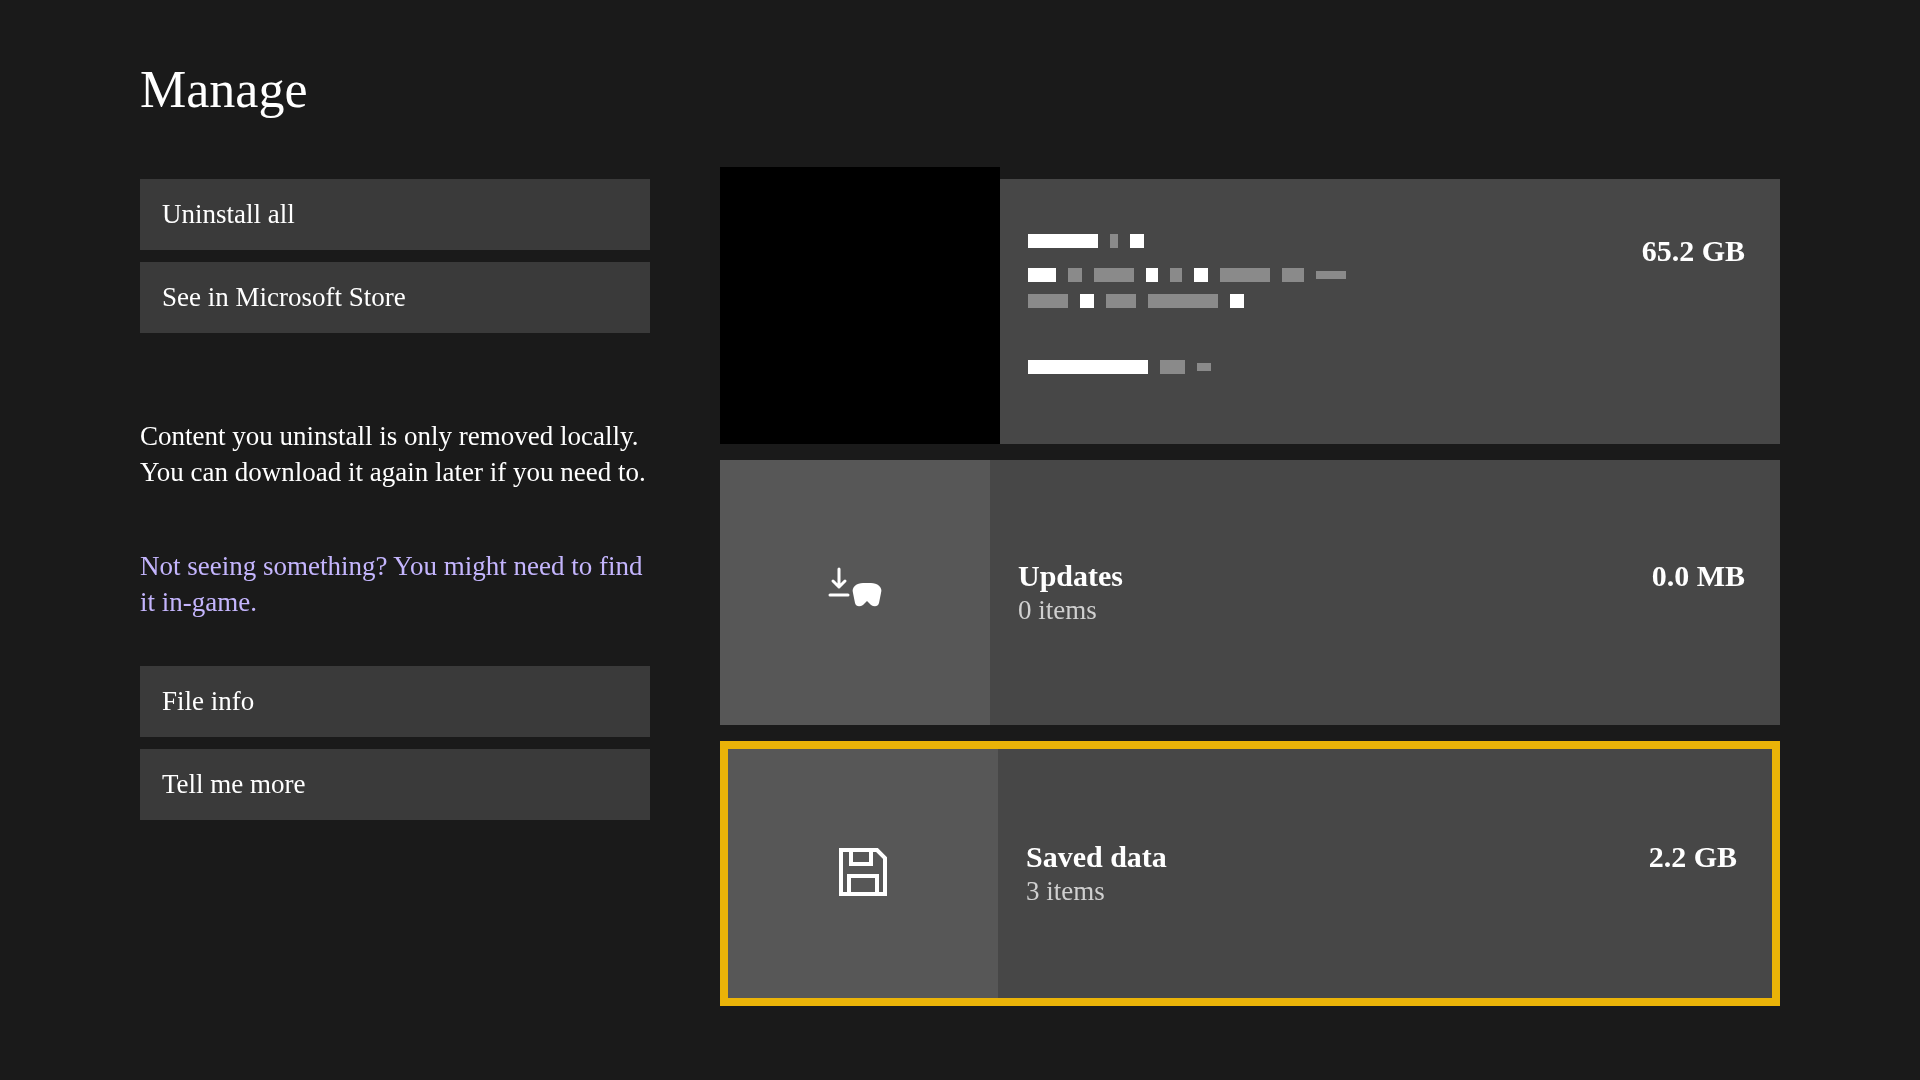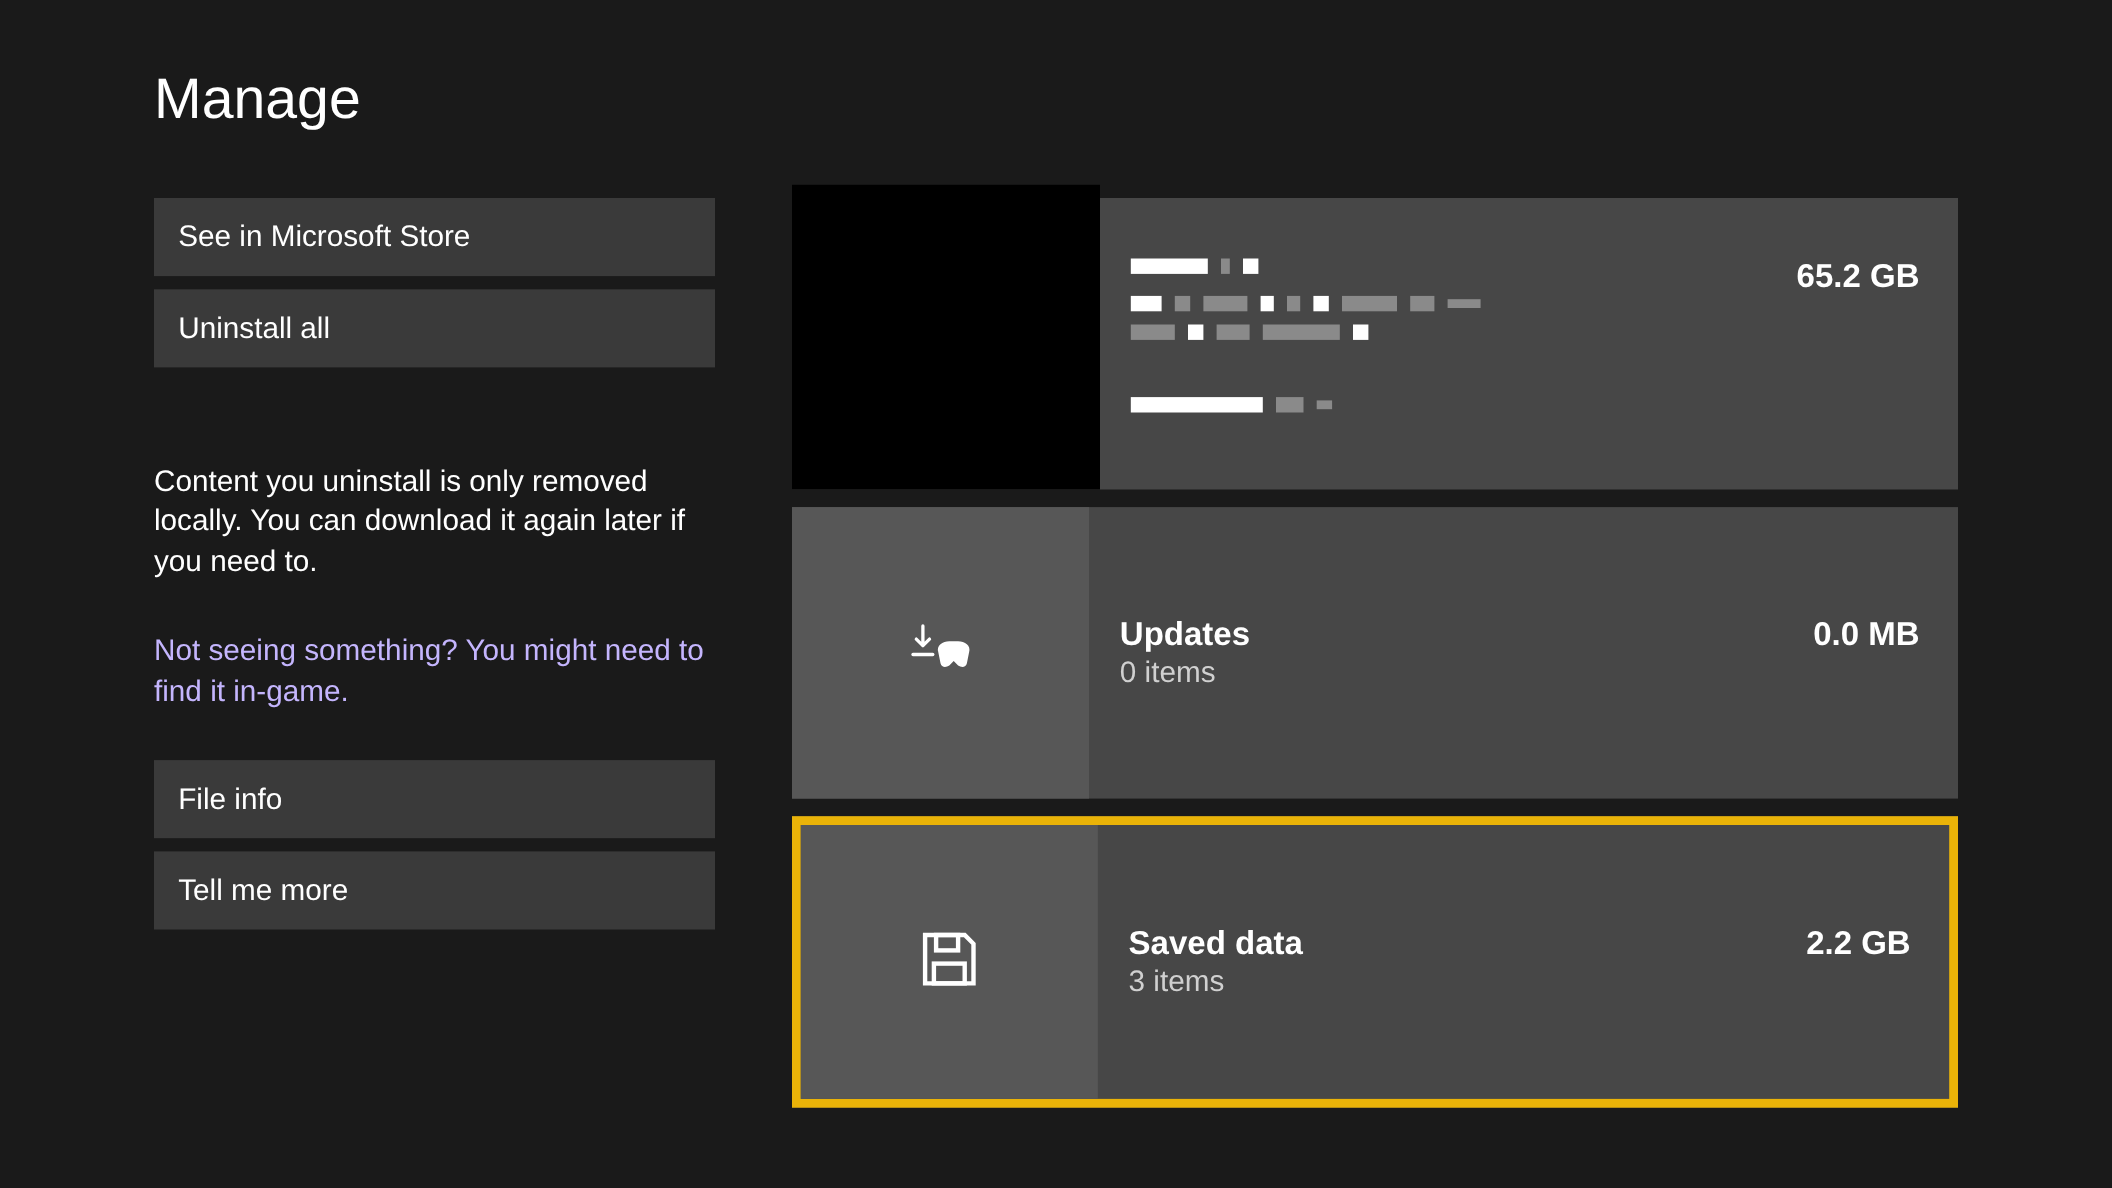--- a/index.html
+++ b/index.html
@@ -10,20 +10,21 @@
     body {
       background: #1a1a1a;
       color: #fff;
       font-family: "Segoe UI", Arial, sans-serif;
       width: 1920px;
       height: 1080px;
       overflow: hidden;
     }
     .container {
       padding: 60px 140px;
+      font-family: Liberation Serif, serif;
     }
     .page-title {
       font-size: 52px;
       font-weight: 400;
       margin-bottom: 60px;
     }
     .content {
       display: flex;
       gap: 70px;
     }
@@ -41,21 +42,21 @@
       font-size: 27px;
       text-align: left;
       margin-bottom: 12px;
       cursor: pointer;
       font-family: inherit;
     }
     .info-text {
       font-size: 27px;
       line-height: 1.35;
       margin-top: 85px;
-      margin-bottom: 45px;
+      margin-bottom: 57px;
       color: #fff;
     }
     .info-text-2 {
       font-size: 27px;
       line-height: 1.35;
       margin-bottom: 45px;
       color: #c4b5fd;
     }
     .main {
       flex: 1;
@@ -150,22 +151,22 @@
     }
   </style>
 </head>
 <body>
 
 <div class="container">
   <h1 class="page-title">Manage</h1>
 
   <div class="content">
     <div class="sidebar">
+      <button class="btn">Uninstall all</button>
       <button class="btn">See in Microsoft Store</button>
-      <button class="btn">Uninstall all</button>
 
       <p class="info-text">Content you uninstall is only removed locally. You can download it again later if you need to.</p>
       <p class="info-text-2">Not seeing something? You might need to find it in-game.</p>
 
       <button class="btn">File info</button>
       <button class="btn">Tell me more</button>
     </div>
 
     <div class="main">
 

